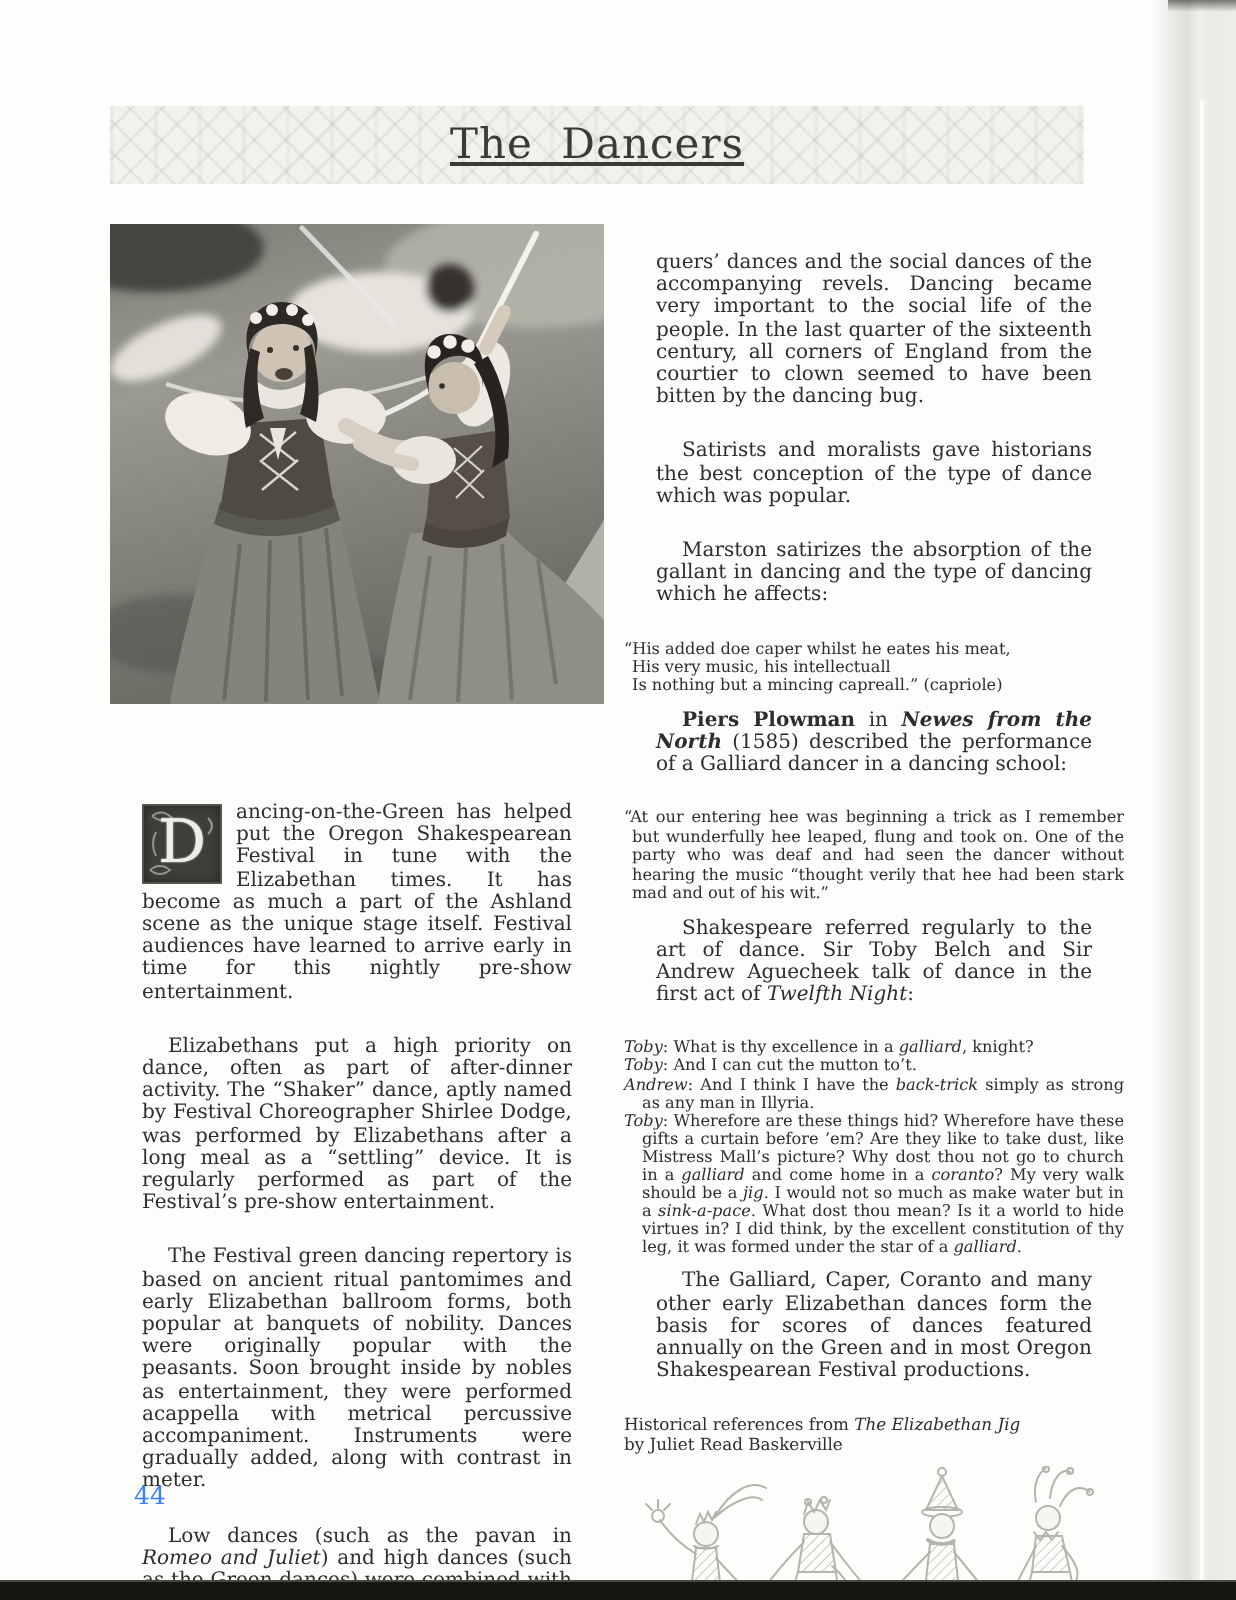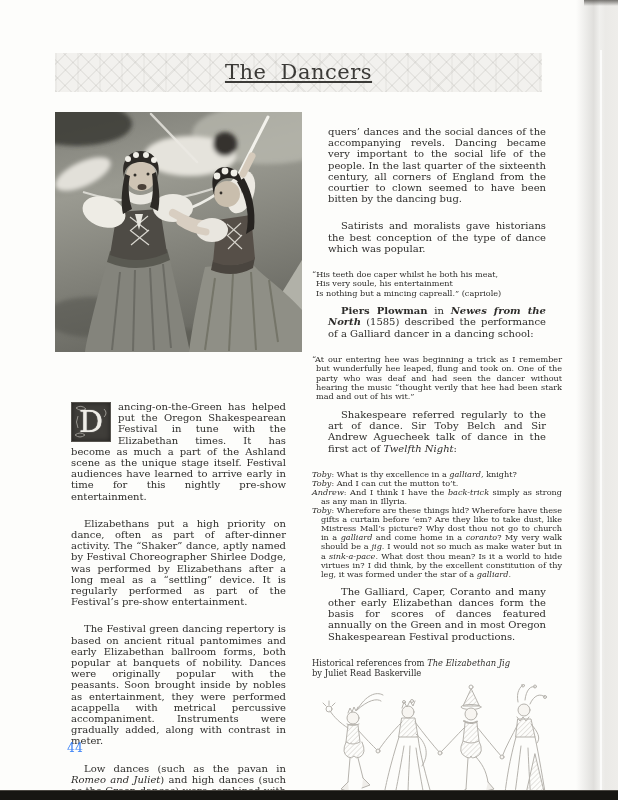--- a/index.html
+++ b/index.html
@@ -200,23 +200,24 @@
   </p>
   <p class="para ind">Elizabethans put a high priority on dance, often as part of after-dinner activity. The “Shaker” dance, aptly named by Festival Choreographer Shirlee Dodge, was performed by Elizabethans after a long meal as a “settling” device. It is regularly performed as part of the Festival’s pre-show entertainment.</p>
   <p class="para ind">The Festival green dancing repertory is based on ancient ritual pantomimes and early Elizabethan ballroom forms, both popular at banquets of nobility. Dances were originally popular with the peasants. Soon brought inside by nobles as entertainment, they were performed acappella with metrical percussive accompaniment. Instruments were gradually added, along with contrast in meter.</p>
   <p class="para ind"><span>Low dances (such as the pavan in </span><span class="it">Romeo and Juliet</span><span>) and high dances (such as the Green dances) were combined with varying heeles to highlight the Elizabethan aptitude in dance, poetry, music and drama.</span></p>
   <p class="para ind">With the advent of the Tudors, there are many records of courtly festivities with the mas-</p>
 </div>
 
 <div class="col" id="right-col">
   <p class="para">quers’ dances and the social dances of the accompanying revels. Dancing became very important to the social life of the people. In the last quarter of the sixteenth century, all corners of England from the courtier to clown seemed to have been bitten by the dancing bug.</p>
   <p class="para ind">Satirists and moralists gave historians the best conception of the type of dance which was popular.</p>
+  <p class="para ind gap">Marston satirizes the absorption of the gallant in dancing and the type of dancing which he affects:</p>
   <div class="qblock">
-    <div class="qline">“His teeth doe caper whilst he both his meat,</div>
-    <div class="qline cont">His very soule, his entertainment</div>
+    <div class="qline">“His added doe caper whilst he eates his meat,</div>
+    <div class="qline cont">His very music, his intellectuall</div>
     <div class="qline cont">Is nothing but a mincing capreall.” (capriole)</div>
   </div>
   <p class="para ind gap-lg"><span class="bd">Piers Plowman</span><span> in </span><span class="it bd">Newes from the North</span><span> (1585) described the performance of a Galliard dancer in a dancing school:</span></p>
   <div class="bq">“At our entering hee was beginning a trick as I remember but wunderfully hee leaped, flung and took on. One of the party who was deaf and had seen the dancer without hearing the music “thought verily that hee had been stark mad and out of his wit.”</div>
   <p class="para ind gap-lg"><span>Shakespeare referred regularly to the art of dance. Sir Toby Belch and Sir Andrew Aguecheek talk of dance in the first act of </span><span class="it">Twelfth Night</span><span>:</span></p>
   <div class="dialogue">
     <div class="dline"><span class="it">Toby</span><span>: What is thy excellence in a </span><span class="it">galliard</span><span>, knight?</span></div>
     <div class="dline"><span class="it">Toby</span><span>: And I can cut the mutton to’t.</span></div>
     <div class="dline"><span class="it">Andrew</span><span>: And I think I have the </span><span class="it">back-trick</span><span> simply as strong as any man in Illyria.</span></div>
     <div class="dline"><span class="it">Toby</span><span>: Wherefore are these things hid? Wherefore have these gifts a curtain before ’em? Are they like to take dust, like Mistress Mall’s picture? Why dost thou not go to church in a </span><span class="it">galliard</span><span> and come home in a </span><span class="it">coranto</span><span>? My very walk should be a </span><span class="it">jig</span><span>. I would not so much as make water but in a </span><span class="it">sink-a-pace</span><span>. What dost thou mean? Is it a world to hide virtues in? I did think, by the excellent constitution of thy leg, it was formed under the star of a </span><span class="it">galliard</span><span>.</span></div>

